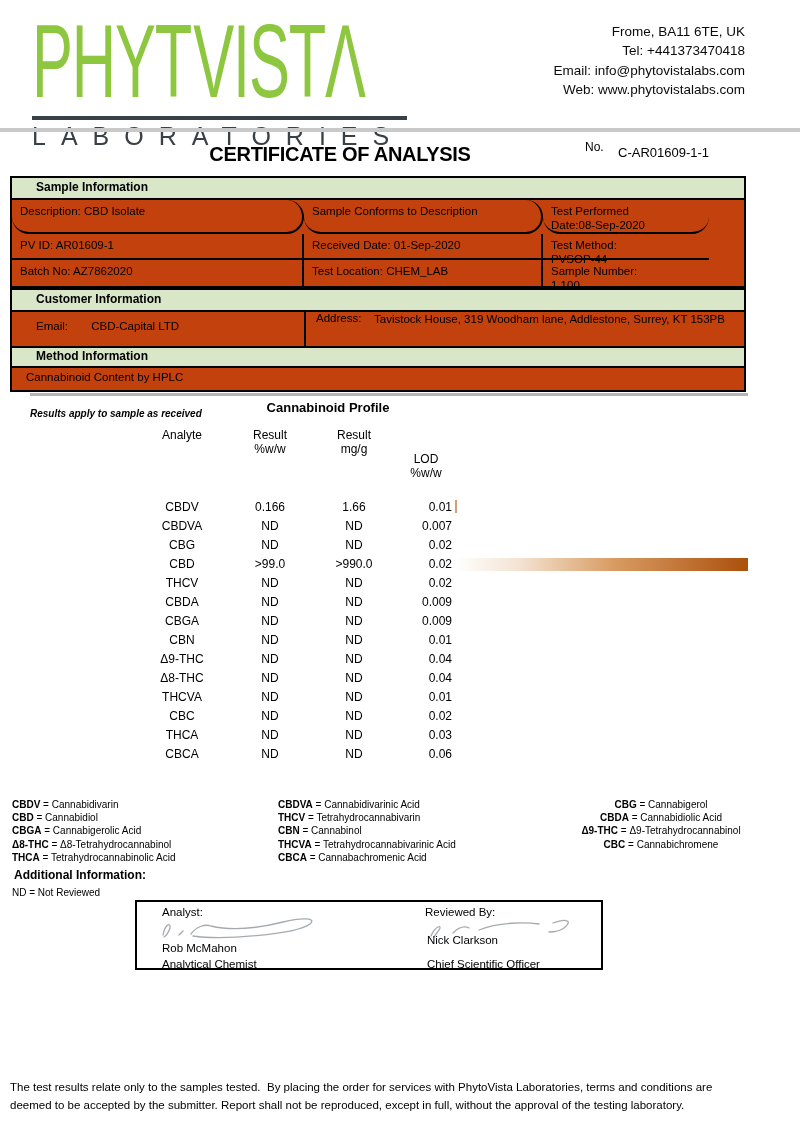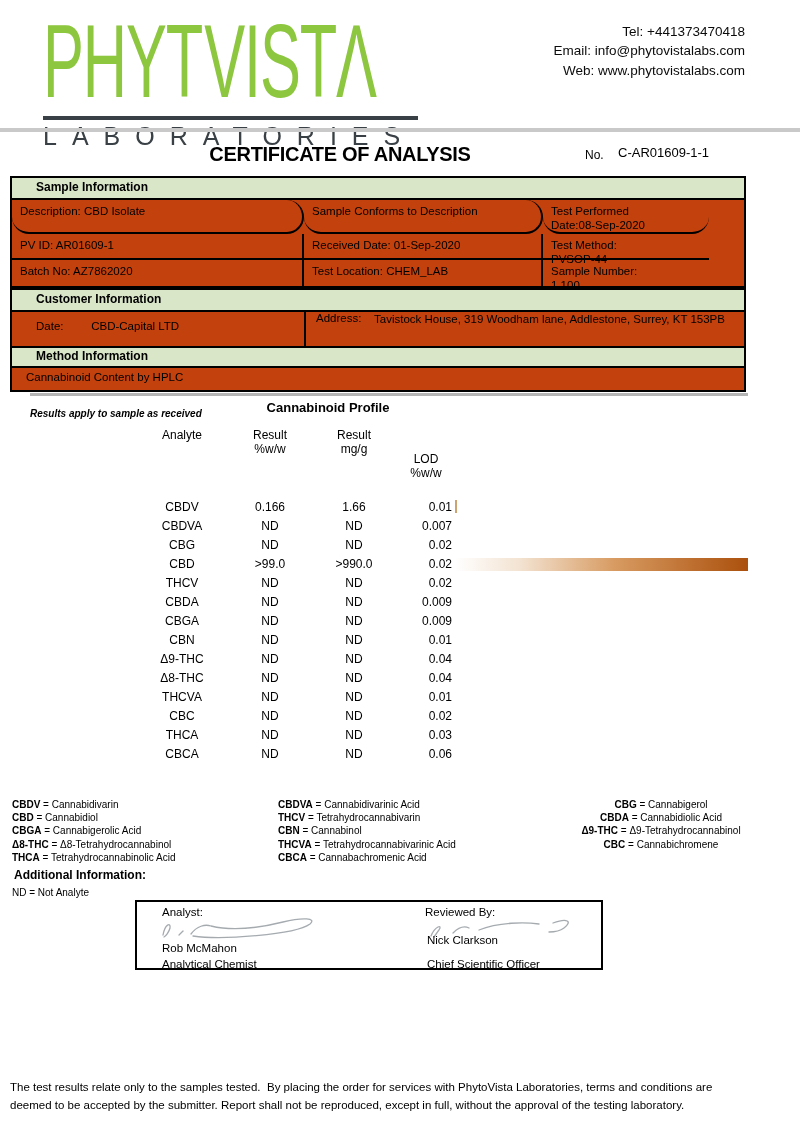--- a/index.html
+++ b/index.html
@@ -1,32 +1,32 @@
 <!DOCTYPE html>
 <html style="--brand-green: #8dc63f; --brand-dark: #3a4146; --section-header-bg: #d9e6c8; --gradient-end: #ab500d;"><head>
 <meta charset="utf-8">
 <style>
   html,body{margin:0;padding:0;background:#fff;}
   .page{position:relative;width:800px;height:1130px;background:#fff;overflow:hidden;
         font-family:"Liberation Sans",sans-serif;color:#000;}
 
   
-  .logo{position:absolute;left:43px;top:16px;width:380px;}
+  .logo{position:absolute;left:32px;top:16px;width:380px;}
   .wordmark-row{display:flex;align-items:flex-end;transform:scaleX(0.59);transform-origin:0 0;
         height:86px;font-size:104px;font-weight:400;letter-spacing:-2px;color:var(--brand-green);line-height:82px;}
   .wordmark-row svg{margin:0 2px 2px 2px;}
   .logo-rule{margin-top:14px;width:375px;height:4px;background:var(--brand-dark);}
   .logo-sub{margin-top:2px;font-size:25px;letter-spacing:15px;color:var(--brand-dark);font-weight:500;white-space:nowrap;}
   .address{position:absolute;top:22px;right:55px;text-align:right;font-size:13.5px;line-height:19.3px;color:#0b0b0b;}
   .top-rule{position:absolute;left:0;top:128px;width:800px;height:4px;background:#c9c9c9;}
 
   
   .coa-title{position:absolute;left:0;top:143px;width:680px;text-align:center;
         font-size:20px;font-weight:bold;letter-spacing:-0.3px;}
-  .coa-no-label{position:absolute;left:585px;top:148px;font-size:12px;}
+  .coa-no-label{position:absolute;left:585px;top:140px;font-size:12px;}
   .coa-number{position:absolute;left:618px;top:145px;font-size:13px;}
 
   
   .section{position:absolute;left:10px;width:736px;border:2px solid #000;background:#c2410c;box-sizing:border-box;}
   #sec-sample{top:176px;}
   #sec-customer{top:288px;}
   #sec-method{top:346px;}
   .bar{height:20px;background:var(--section-header-bg);border-bottom:2px solid #000;
         font-weight:bold;font-size:12px;line-height:19px;padding-left:24px;}
   #sec-method .bar{height:18px;line-height:17px;}
@@ -110,20 +110,21 @@
         <path d="M50 14 C62 32 62 52 50 68 C38 52 38 32 50 14 Z" fill="none" stroke="#8dc63f" stroke-width="6"></path>
         <path d="M28 76 C26 58 34 46 49 41 C50 57 44 70 28 76 Z" fill="none" stroke="#8dc63f" stroke-width="6"></path>
         <path d="M72 76 C74 58 66 46 51 41 C50 57 56 70 72 76 Z" fill="none" stroke="#8dc63f" stroke-width="6"></path>
       </svg>
       <span>VISTΛ</span>
     </div>
     <div class="logo-rule"></div>
     <div class="logo-sub">LABORATORIES</div>
   </div>
   <div class="address">
+      <div>Frome, BA11 6TE, UK</div>
       <div>Tel: +441373470418</div>
       <div>Email: info@phytovistalabs.com</div>
       <div>Web: www.phytovistalabs.com</div>
     </div>
   <div class="top-rule"></div>
 
   <div class="coa-title">CERTIFICATE OF ANALYSIS</div>
   <div class="coa-no-label">No.</div>
   <div class="coa-number">C-AR01609-1-1</div>
 
@@ -145,21 +146,21 @@
           <div class="si-cell si-c1">Test Location: CHEM_LAB</div>
           <div class="si-cell si-c2">Sample Number:  1,100</div>
         </div>
       </div>
   </div>
 
   <div class="section" id="sec-customer">
     <div class="bar">Customer Information</div>
     <div class="cust-row">
       <div class="cust-left">
-        <span class="lbl">Date:</span>
+        <span class="lbl">Email:</span>
         <span>CBD-Capital LTD</span>
       </div>
       <div class="cust-right">
         <span class="lbl">Address:</span><span class="val">Tavistock House, 319 Woodham lane, Addlestone, Surrey, KT 153PB</span>
       </div>
     </div>
   </div>
 
   <div class="section" id="sec-method">
     <div class="bar">Method Information</div>
@@ -292,21 +293,21 @@
       <div class="legend-line"><b>CBCA</b> = Cannabachromenic Acid</div>
     </div>
   <div class="legend-col" id="legend-2">
       <div class="legend-line"><b>CBG</b> = Cannabigerol</div>
       <div class="legend-line"><b>CBDA</b> = Cannabidiolic Acid</div>
       <div class="legend-line"><b>Δ9-THC</b> = Δ9-Tetrahydrocannabinol</div>
       <div class="legend-line"><b>CBC</b> = Cannabichromene</div>
     </div>
 
   <div class="add-info">Additional Information:</div>
-  <div class="nd-note">ND = Not Analyte</div>
+  <div class="nd-note">ND = Not Reviewed</div>
 
   <div class="sig-box">
     <span class="sig-label-a">Analyst:</span>
     <svg class="sig-svg-a" width="180" height="28" viewBox="0 0 180 28">
       <g fill="none" stroke="#8f969c" stroke-width="1.3" stroke-linecap="round" opacity="0.8">
         <path d="M8 20 C10 9 16 7 15 13 C14 17 11 21 9 22"></path>
         <path d="M24 20 l4 -4"></path>
         <path d="M36 19 C42 11 50 9 56 11 C76 16 104 13 128 7 C148 2 162 3 155 9 C140 20 66 25 38 21"></path>
       </g>
     </svg>

